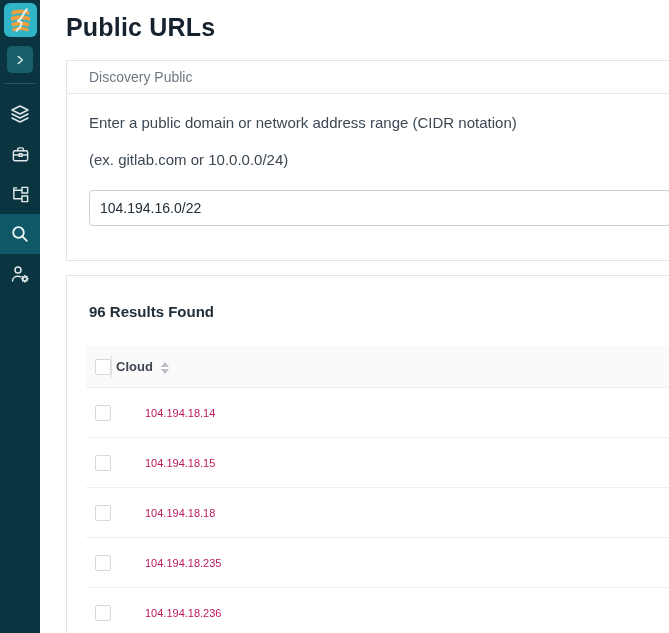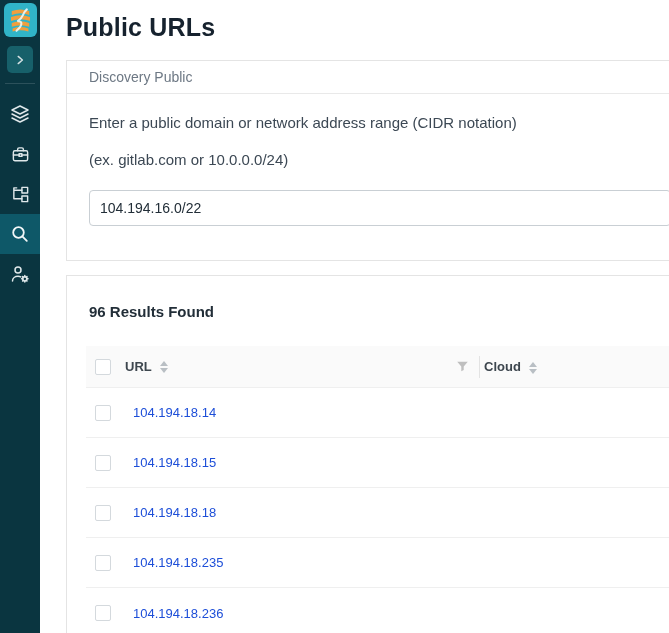--- a/index.html
+++ b/index.html
@@ -53,21 +53,21 @@
                 border-right:4px solid transparent; border-bottom:5px solid #b9bfc4; }
   .caret-down { width:0; height:0; border-left:4px solid transparent;
                 border-right:4px solid transparent; border-top:5px solid #b9bfc4; }
   .funnel { margin-left:auto; margin-right:10px; cursor:pointer; display:flex; }
   .col-sep { width:1px; height:22px; background:#e3e3e3; }
   .th-cloud { display:flex; align-items:flex-end; margin-left:4px; }
 
   .trow { height:50px; display:flex; align-items:center; padding-left:9px;
           border-bottom:1px solid #efefef; background:#fff; }
   .trow:last-child { border-bottom:none; }
-  .cell-url { font-size:13px; color:#1d4ed8; margin-left:22px; }
+  .cell-url { font-size:11px; color:#be185d; margin-left:34px; }
 </style>
 </head>
 <body>
 
 <nav class="sidebar">
   <div class="logo">
     <svg width="27" height="27" viewBox="0 0 34 34">
       <g fill="#f19f3d">
         <path d="M6 5 q11 -4 22 0 v5 q-11 -4 -22 0 z"></path>
         <path d="M5 12.5 q12 -4 24 0 v5 q-12 -4 -24 0 z"></path>
@@ -144,32 +144,20 @@
   </section>
 
   <section class="card card2">
     <div class="card-body">
       <div class="results-title">96 Results Found</div>
 
       <div class="table">
 
         <div class="thead">
           <span class="checkbox"></span>
-          <div class="th-url">
-            <span class="th-label">URL</span>
-            <span class="sorter">
-              <span class="caret-up"></span>
-                <span class="caret-down"></span>
-            </span>
-            <span class="funnel">
-              <svg width="13" height="13" viewBox="0 0 16 16">
-                <path d="M1.5 2h13l-5 6v4.2l-3 1.6V8z" fill="#bfbfbf"></path>
-              </svg>
-            </span>
-          </div>
           <span class="col-sep"></span>
           <div class="th-cloud">
             <span class="th-label" style="margin-left:0">Cloud</span>
             <span class="sorter">
               <span class="caret-up"></span>
                 <span class="caret-down"></span>
             </span>
           </div>
         </div>
 

